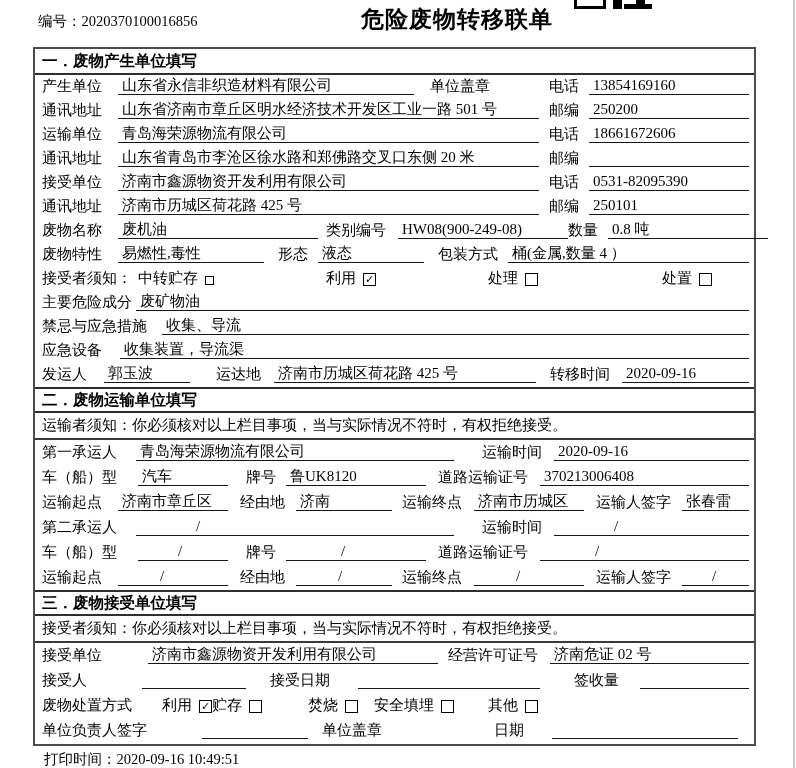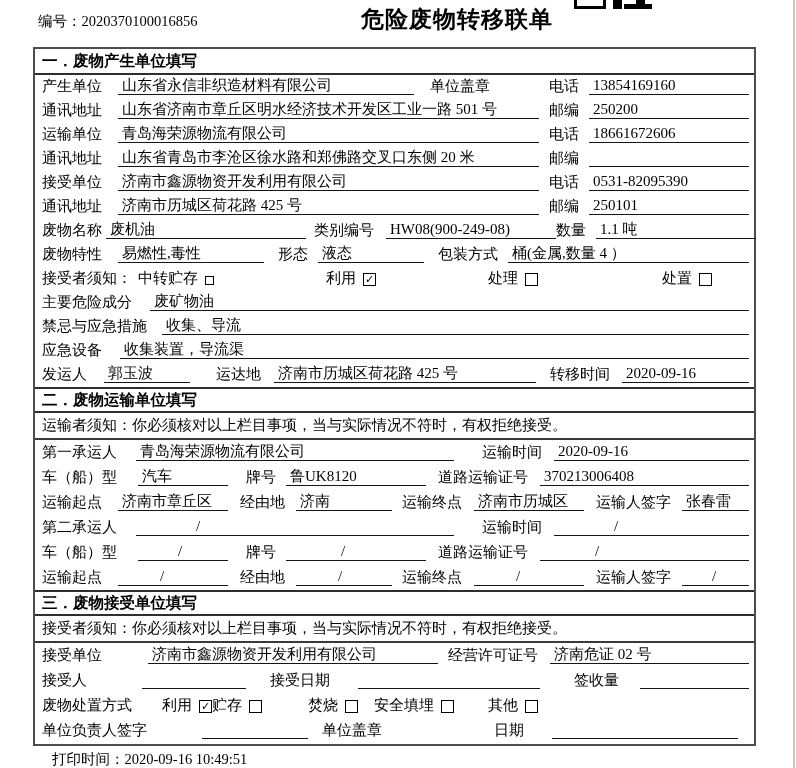--- a/index.html
+++ b/index.html
@@ -37,21 +37,21 @@
   .txt { line-height:17px; flex:none; }
   .u { border-bottom:1px solid #161616; line-height:17px; padding:0 4px; overflow:hidden; flex:none; }
   .u.fx { flex:1 1 auto; }
 
   .cb { width:13px; height:13px; border:1.5px solid #000; flex:none; margin-left:7px;
         display:flex; align-items:center; justify-content:center; margin-bottom:1px; }
   .cb.small { width:9px; height:9px; margin-bottom:2px; }
   .mk { font-family:"DejaVu Sans",sans-serif; font-size:11px; font-weight:bold; line-height:11px; }
 
   
-  .foot { position:absolute; left:52px; top:750px; font-size:14.5px; white-space:nowrap; }
+  .foot { position:absolute; left:44px; top:750px; font-size:14.5px; white-space:nowrap; }
 </style>
 </head>
 <body>
 
 <div class="doc">
   <div class="page-edge"></div>
 
   <div class="hdr">
     <div class="serial"><span>编号：</span><span>2020370100016856</span></div>
     <div class="doc-title">危险废物转移联单</div>
@@ -105,25 +105,25 @@
 
     <div class="row">
       <span class="lbl" style="width:64px">通讯地址</span>
       <span class="u fx" style="margin-left:12px">济南市历城区荷花路 425 号</span>
       <span class="lbl" style="width:32px;margin-left:10px">邮编</span>
       <span class="u" style="width:160px;margin-left:8px">250101</span>
     </div>
 
     <div class="row">
       <span class="lbl" style="width:64px">废物名称</span>
-      <span class="u" style="width:200px;margin-left:0">废机油</span>
+      <span class="u" style="width:200px;margin-left:12px">废机油</span>
       <span class="lbl" style="width:64px;margin-left:8px">类别编号</span>
       <span class="u" style="width:170px;margin-left:8px">HW08(900-249-08)</span>
       <span class="lbl" style="width:32px;margin-left:auto">数量</span>
-      <span class="u" style="width:160px;margin-left:8px">1.1 吨</span>
+      <span class="u" style="width:160px;margin-left:8px">0.8 吨</span>
     </div>
 
     <div class="row">
       <span class="lbl" style="width:64px">废物特性</span>
       <span class="u" style="width:146px;margin-left:12px">易燃性,毒性</span>
       <span class="lbl" style="width:32px;margin-left:14px">形态</span>
       <span class="u" style="width:106px;margin-left:8px">液态</span>
       <span class="lbl" style="width:64px;margin-left:14px">包装方式</span>
       <span class="u fx" style="margin-left:6px">桶(金属,数量  4 ）</span>
     </div>
@@ -143,21 +143,21 @@
           <span class="mk"></span>
         </span>
       <span class="txt" style="margin-left:124px">处置</span>
       <span class="cb">
           <span class="mk"></span>
         </span>
     </div>
 
     <div class="row">
       <span class="lbl" style="width:94px">主要危险成分</span>
-      <span class="u fx" style="margin-left:14px">废矿物油</span>
+      <span class="u fx" style="">废矿物油</span>
     </div>
 
     <div class="row">
       <span class="lbl" style="width:110px">禁忌与应急措施</span>
       <span class="u fx" style="margin-left:10px">收集、导流</span>
     </div>
 
     <div class="row">
       <span class="lbl" style="width:64px">应急设备</span>
       <span class="u fx" style="margin-left:14px">收集装置，导流渠</span>

